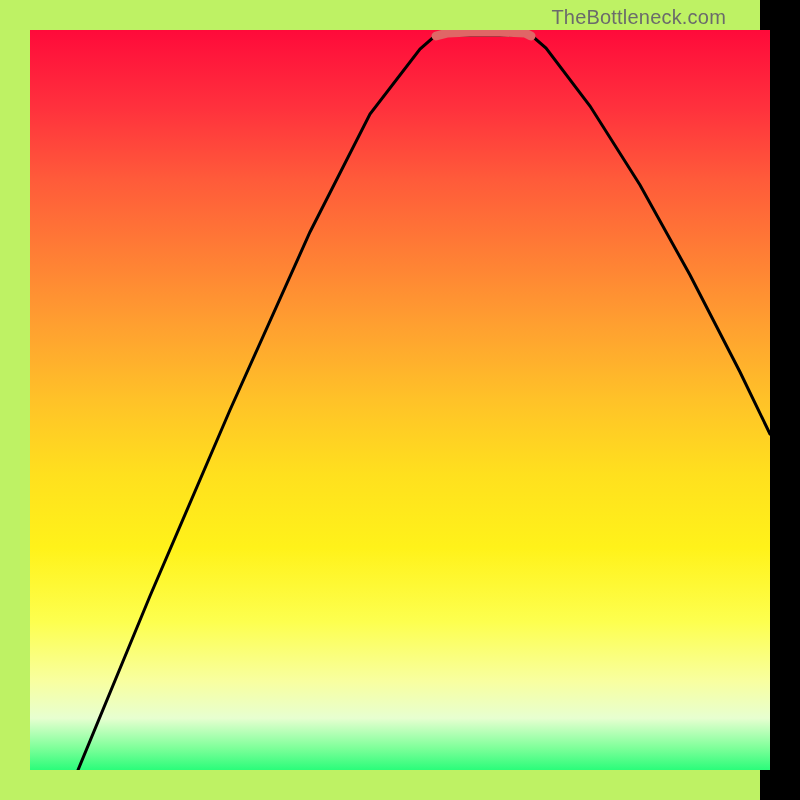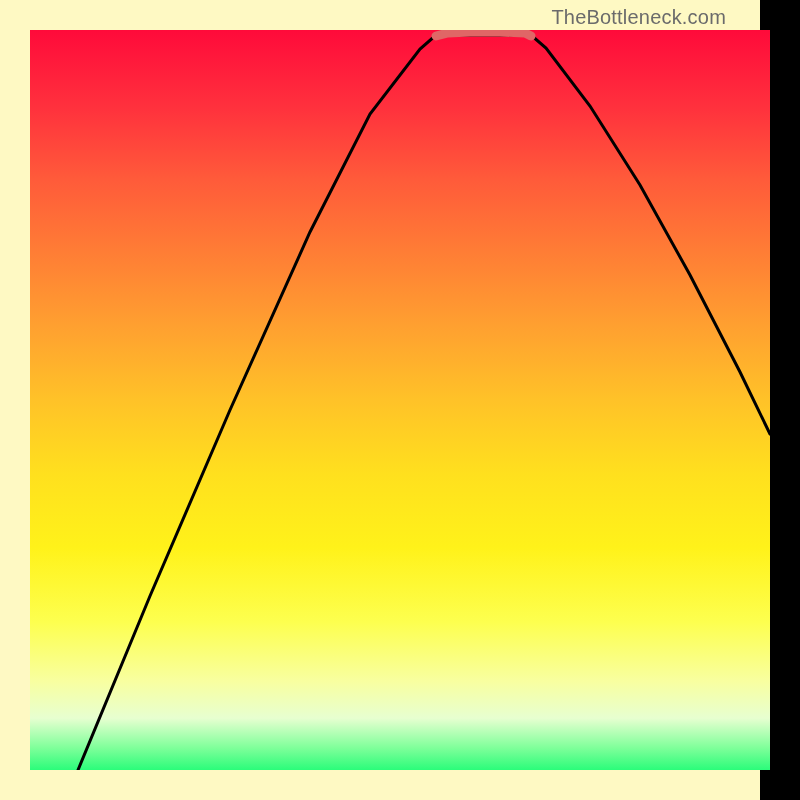--- a/index.html
+++ b/index.html
@@ -8,21 +8,21 @@
     width: 800px;
     height: 800px;
     overflow: hidden;
     background: #000;
     font-family: Arial, Helvetica, sans-serif;
   }
   .frame {
     position: relative;
     width: 760px;
     height: 800px;
-    background: #fef9c3;
+    background: #bef264;
   }
   .plot-area {
     position: absolute;
     left: 30px;
     top: 30px;
     width: 740px;
     height: 740px;
     overflow: hidden;
   }
   .gradient-bg {

